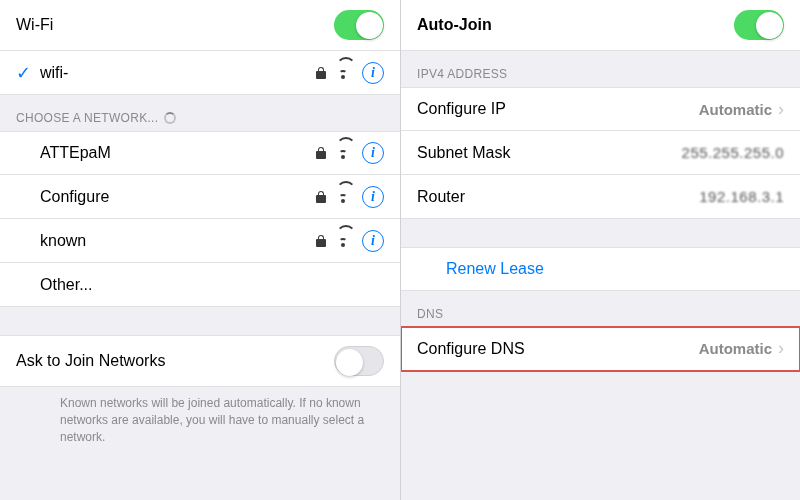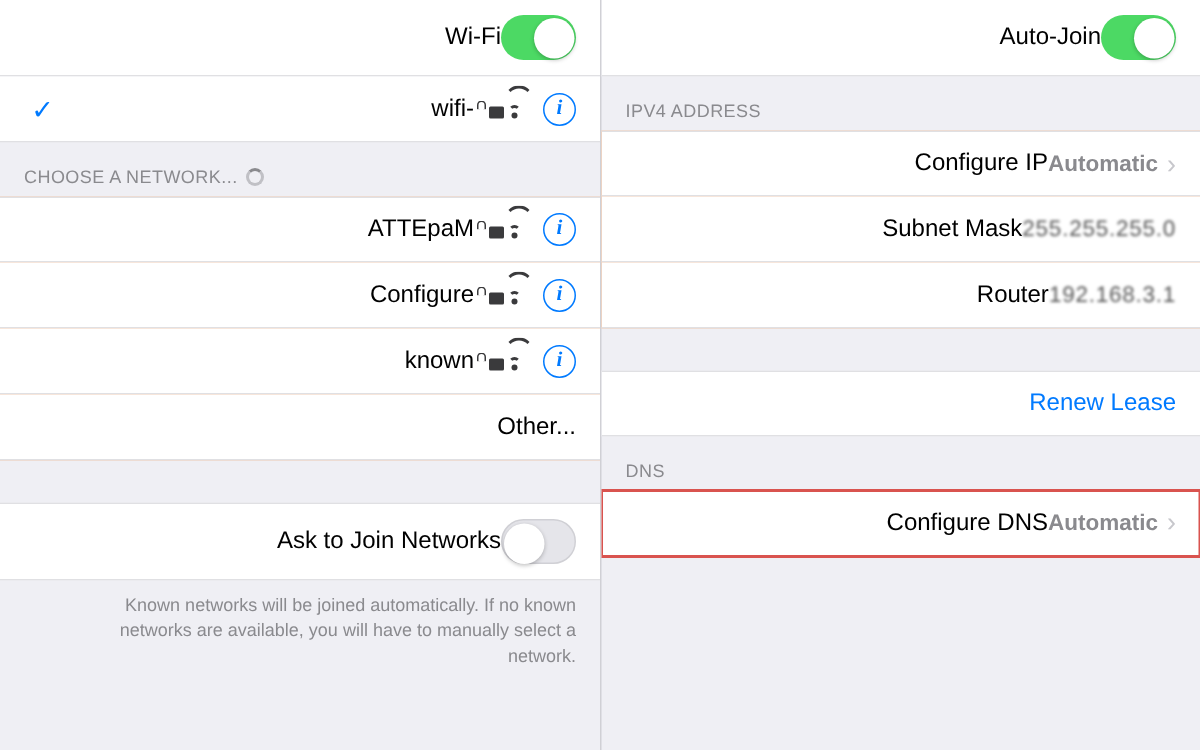--- a/index.html
+++ b/index.html
@@ -1,17 +1,17 @@
 <!DOCTYPE html>
 <html><head>
 <meta charset="utf-8">
 <style>
 * { margin: 0; padding: 0; box-sizing: border-box; font-family: -apple-system, "Helvetica Neue", Arial, sans-serif; }
 body { background: #fff; width: 800px; height: 500px; overflow: hidden; display: flex; }
-.col { width: 400px; height: 500px; background: #efeff4; overflow: hidden; position: relative; text-align: right; }
+.col { width: 400px; height: 500px; background: #efeff4; overflow: hidden; position: relative; }
 .col + .col { border-left: 1px solid #d0d0d5; }
 .cell { background: #fff; display: flex; align-items: center; padding: 10px 16px; min-height: 44px; font-size: 16px; color: #000; border-bottom: 1px solid #e0e0e3; }
 .cell:first-of-type { border-top: 1px solid #e0e0e3; }
 .cell .label { flex: 1; }
 .cell .val { color: #8a8a8e; margin-right: 6px; font-size: 15px; font-weight: bold; }
 .cell.indent { padding-left: 40px; }
 .section-hdr { font-size: 12px; color: #8a8a8e; padding: 16px 16px 6px; text-transform: uppercase; letter-spacing: .3px; display:flex; align-items:center; gap:6px;}
 .spinner { width:12px; height:12px; border:2px solid #c0c0c5; border-top-color:#8a8a8e; border-radius:50%; display:inline-block;}
 .footer-note { font-size: 12px; color: #8a8a8e; padding: 8px 16px 16px; line-height: 1.4; margin-left: 44px; }
 .toggle { width: 50px; height: 30px; border-radius: 15px; position: relative; }
@@ -100,21 +100,21 @@
     <span class="toggle off">
         <span class="knob"></span>
       </span>
   </div>
 
   <div class="footer-note">Known networks will be joined automatically. If no known networks are available, you will have to manually select a network.</div>
 </div>
 
 <div class="col">
 
-  <div class="cell" style="border-top:none;">
+  <div class="cell" style="border-top:none;font-weight:bold;">
     <span class="label">Auto-Join</span>
     <span class="toggle on">
         <span class="knob"></span>
       </span>
   </div>
 
   <div class="section-hdr">IPV4 ADDRESS</div>
 
   <div class="group">
     <div class="cell">

